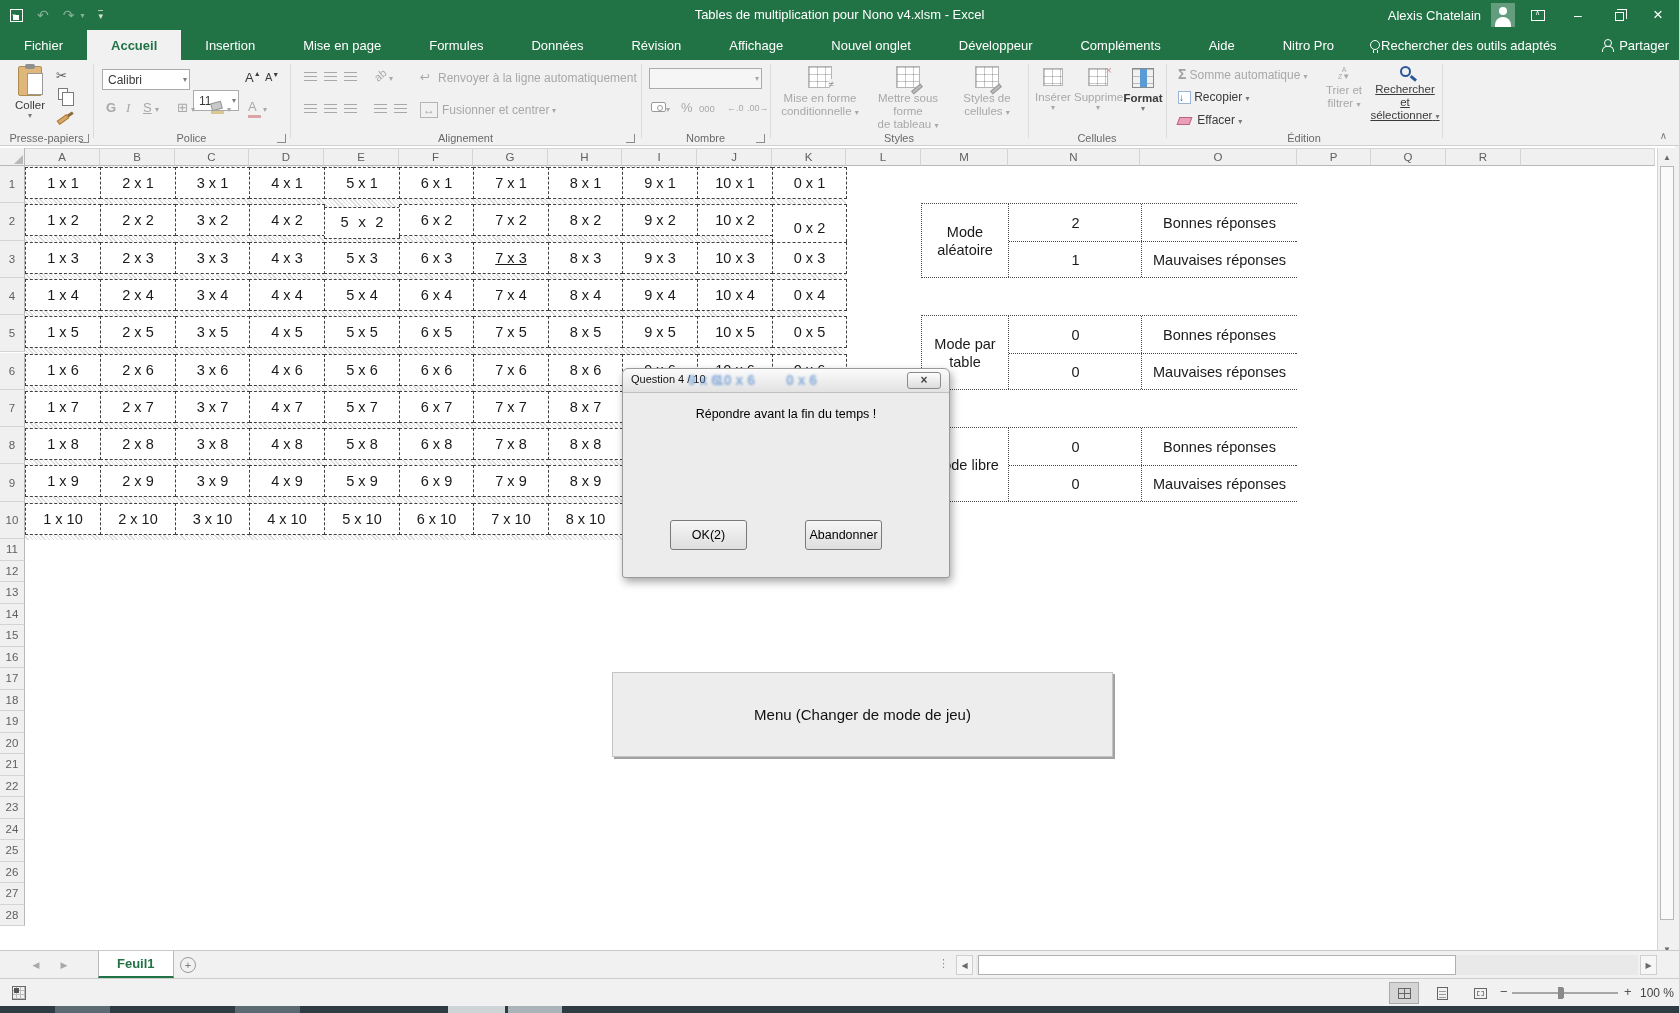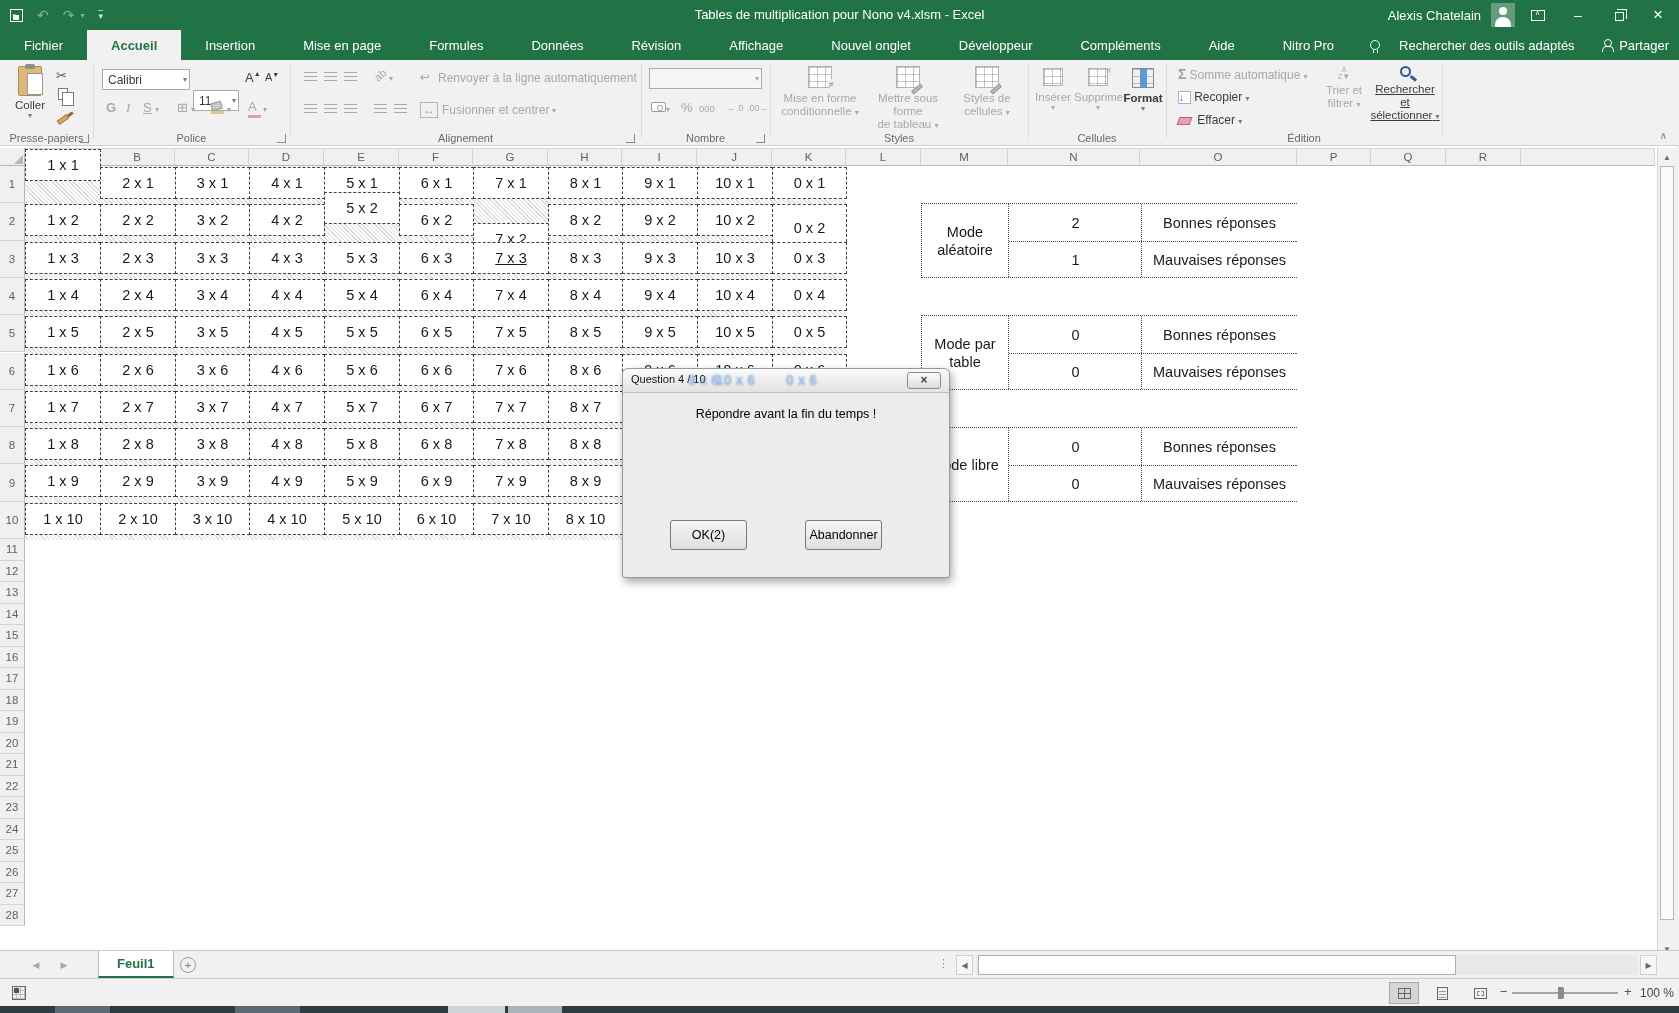--- a/index.html
+++ b/index.html
@@ -24,21 +24,21 @@
   .winbtn { width:34px; height:26px; display:flex; align-items:center; justify-content:center; font-size:14px; color:#fff; }
   .ribopt-ic { width:14px; height:11px; border:1px solid #fff; position:relative; }
   .ribopt-ic::after { content:"∧"; position:absolute; left:3px; top:-2px; font-size:7px; }
   .restore-ic { width:9px; height:9px; border:1px solid #fff; position:relative; margin-left:3px; margin-top:2px; }
   .restore-ic::before { content:""; position:absolute; left:1px; top:-4px; width:9px; height:9px; border:1px solid #fff; border-bottom:none; border-left:none; }
 
   
   #tabrow { position:absolute; left:0; top:30px; width:1679px; height:30px; background:#217346; display:flex; align-items:stretch; }
   .rtab { color:#fff; font-size:13px; padding:0 24px; display:flex; align-items:center; cursor:default; }
   .rtab.active { background:#f1f1f1; color:#217346; font-weight:bold; }
-  #tellme { display:flex; align-items:center; gap:19px; color:#fff; font-size:13px; padding:0 12px; }
+  #tellme { display:flex; align-items:center; gap:1px; color:#fff; font-size:13px; padding:0 12px; }
   .bulb-ic { width:10px; height:10px; border:1.5px solid #fff; border-radius:50%; position:relative; }
   .bulb-ic::after { content:""; position:absolute; left:2px; bottom:-4px; width:3px; height:3px; border-left:1.5px solid #fff; border-right:1.5px solid #fff; }
   #share { position:absolute; right:10px; top:30px; height:30px; display:flex; align-items:center; gap:6px; color:#fff; font-size:13px; }
   .person-ic { width:12px; height:12px; position:relative; }
   .person-ic::before { content:""; position:absolute; left:3px; top:0; width:6px; height:6px; border-radius:50%; border:1.2px solid #fff; }
   .person-ic::after { content:""; position:absolute; left:1px; top:7px; width:10px; height:5px; border:1.2px solid #fff; border-bottom:none; border-radius:5px 5px 0 0; }
 
   
   #ribbon { position:absolute; left:0; top:60px; width:1679px; height:86px; background:#f1f1f1; border-bottom:1px solid #cfcfcf; font-size:11.5px; color:#3b3b3b; }
   .rsep { position:absolute; top:4px; height:74px; width:1px; background:#dcdcdc; }
@@ -400,38 +400,38 @@
       <div class="rowhdr" style="top: 629.5px; height: 21.5px;">22</div>
       <div class="rowhdr" style="top: 651px; height: 21.5px;">23</div>
       <div class="rowhdr" style="top: 672.5px; height: 21.5px;">24</div>
       <div class="rowhdr" style="top: 694px; height: 21.5px;">25</div>
       <div class="rowhdr" style="top: 715.5px; height: 21.5px;">26</div>
       <div class="rowhdr" style="top: 737px; height: 21.5px;">27</div>
       <div class="rowhdr" style="top: 758.5px; height: 21.5px;">28</div>
     </div>
   <div id="multhatch"></div>
   <div id="multcells">
-      <div class="mcell" style="left: 25px; top: 3px; width: 76px; height: 32px;">1 x 1</div>
+      <div class="mcell" style="left: 25px; top: 21px; width: 76px; height: 32px;">1 x 1</div>
       <div class="mcell" style="left: 100px; top: 21px; width: 76px; height: 32px;">2 x 1</div>
       <div class="mcell" style="left: 175px; top: 21px; width: 75px; height: 32px;">3 x 1</div>
       <div class="mcell" style="left: 249px; top: 21px; width: 76px; height: 32px;">4 x 1</div>
       <div class="mcell" style="left: 324px; top: 21px; width: 76px; height: 32px;">5 x 1</div>
       <div class="mcell" style="left: 399px; top: 21px; width: 75px; height: 32px;">6 x 1</div>
       <div class="mcell" style="left: 473px; top: 21px; width: 76px; height: 32px;">7 x 1</div>
       <div class="mcell" style="left: 548px; top: 21px; width: 75px; height: 32px;">8 x 1</div>
       <div class="mcell" style="left: 622px; top: 21px; width: 76px; height: 32px;">9 x 1</div>
       <div class="mcell" style="left: 697px; top: 21px; width: 76px; height: 32px;">10 x 1</div>
       <div class="mcell" style="left: 772px; top: 21px; width: 75px; height: 32px;">0 x 1</div>
       <div class="mcell" style="left: 25px; top: 58.3px; width: 76px; height: 32px;">1 x 2</div>
       <div class="mcell" style="left: 100px; top: 58.3px; width: 76px; height: 32px;">2 x 2</div>
       <div class="mcell" style="left: 175px; top: 58.3px; width: 75px; height: 32px;">3 x 2</div>
       <div class="mcell" style="left: 249px; top: 58.3px; width: 76px; height: 32px;">4 x 2</div>
-      <div class="mcell" style="left: 324px; top: 46px; width: 76px; height: 32px;">5 x 2</div>
+      <div class="mcell" style="left: 324px; top: 61px; width: 76px; height: 32px; font-family: Liberation Mono, monospace;">5 x 2</div>
       <div class="mcell" style="left: 399px; top: 58.3px; width: 75px; height: 32px;">6 x 2</div>
-      <div class="mcell" style="left: 473px; top: 58.3px; width: 76px; height: 32px; margin-top: 19px;">7 x 2</div>
+      <div class="mcell" style="left: 473px; top: 58.3px; width: 76px; height: 32px;">7 x 2</div>
       <div class="mcell" style="left: 548px; top: 58.3px; width: 75px; height: 32px;">8 x 2</div>
       <div class="mcell" style="left: 622px; top: 58.3px; width: 76px; height: 32px;">9 x 2</div>
       <div class="mcell" style="left: 697px; top: 58.3px; width: 76px; height: 32px;">10 x 2</div>
       <div class="mcell" style="left: 772px; top: 58.3px; width: 75px; height: 48px;">0 x 2</div>
       <div class="mcell" style="left: 25px; top: 95.6px; width: 76px; height: 32px;">1 x 3</div>
       <div class="mcell" style="left: 100px; top: 95.6px; width: 76px; height: 32px;">2 x 3</div>
       <div class="mcell" style="left: 175px; top: 95.6px; width: 75px; height: 32px;">3 x 3</div>
       <div class="mcell" style="left: 249px; top: 95.6px; width: 76px; height: 32px;">4 x 3</div>
       <div class="mcell" style="left: 324px; top: 95.6px; width: 76px; height: 32px;">5 x 3</div>
       <div class="mcell" style="left: 399px; top: 95.6px; width: 75px; height: 32px;">6 x 3</div>
@@ -548,20 +548,23 @@
           <div>Mode libre</div>
         </div>
         <div class="sc-vline" style="left: 219px; top: 0px; bottom: 0px;"></div>
         <div class="sc-hline" style="left: 87px; right: 0px; top: 37px;"></div>
         <div class="sc-val" style="left: 88px; width: 131px; top: 1px; height: 35px;">0</div>
         <div class="sc-txt" style="left: 220px; width: 155px; top: 1px; height: 35px;">Bonnes réponses</div>
         <div class="sc-val" style="left: 88px; width: 131px; top: 38px; height: 35px;">0</div>
         <div class="sc-txt" style="left: 220px; width: 155px; top: 38px; height: 35px;">Mauvaises réponses</div>
       </div>
     </div>
+  <div id="menu-btn">
+    <span>Menu (Changer de mode de jeu)</span>
+  </div>
 </div>
 
 <div id="vscroll">
   <div class="sb-arrow" style="top:1px;">▲</div>
   <div id="vthumb"></div>
   <div class="sb-arrow" style="bottom:1px;">▼</div>
 </div>
 <div id="rightedge"></div>
 
 <div id="sheetstrip">

